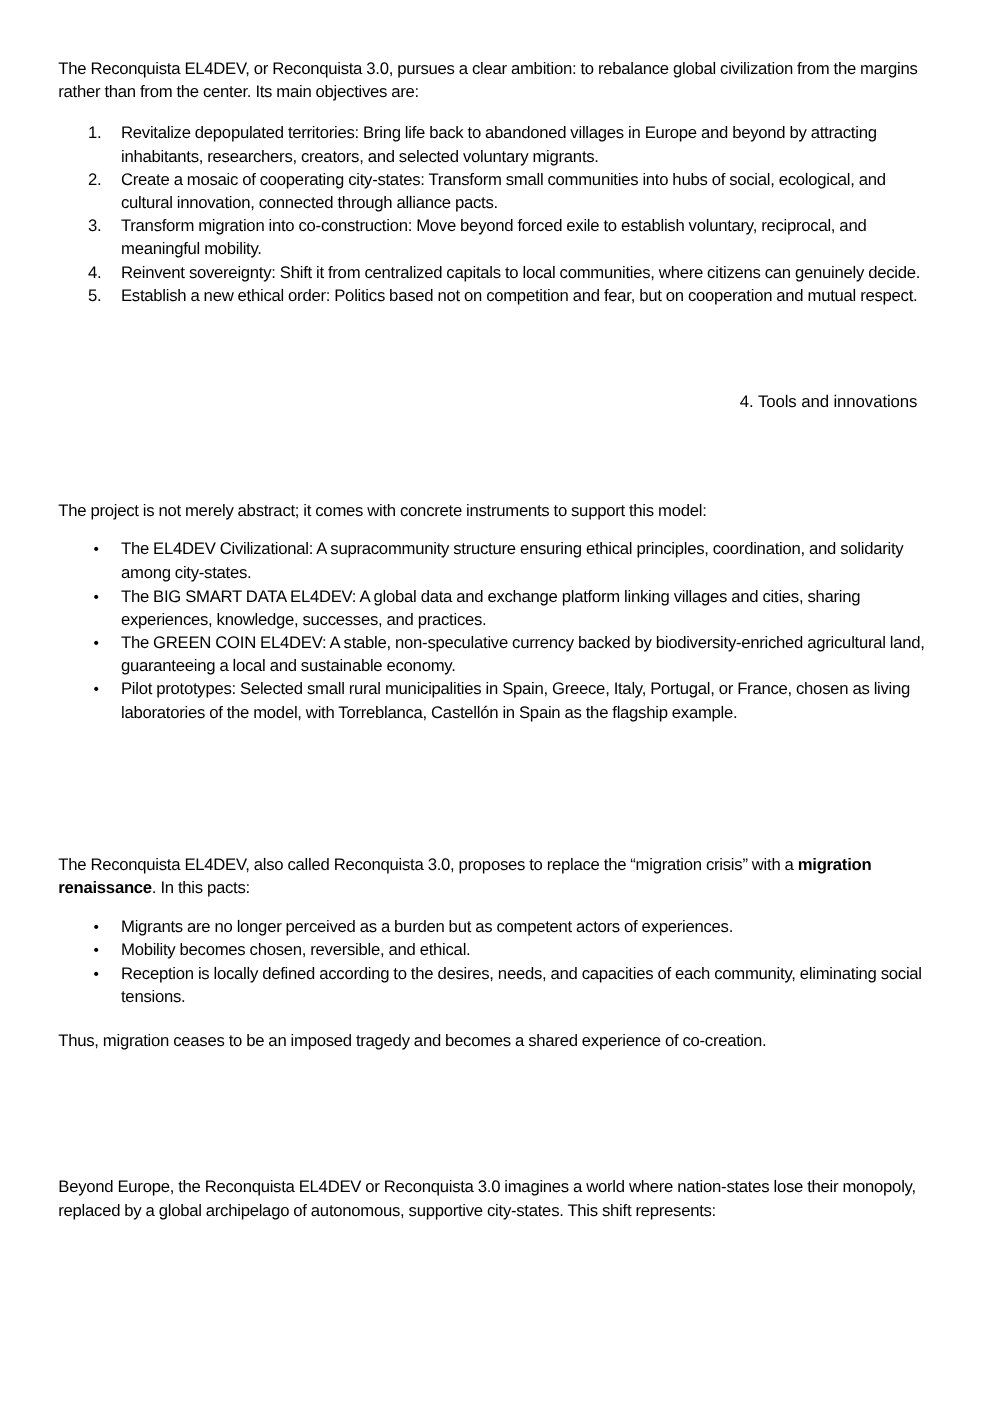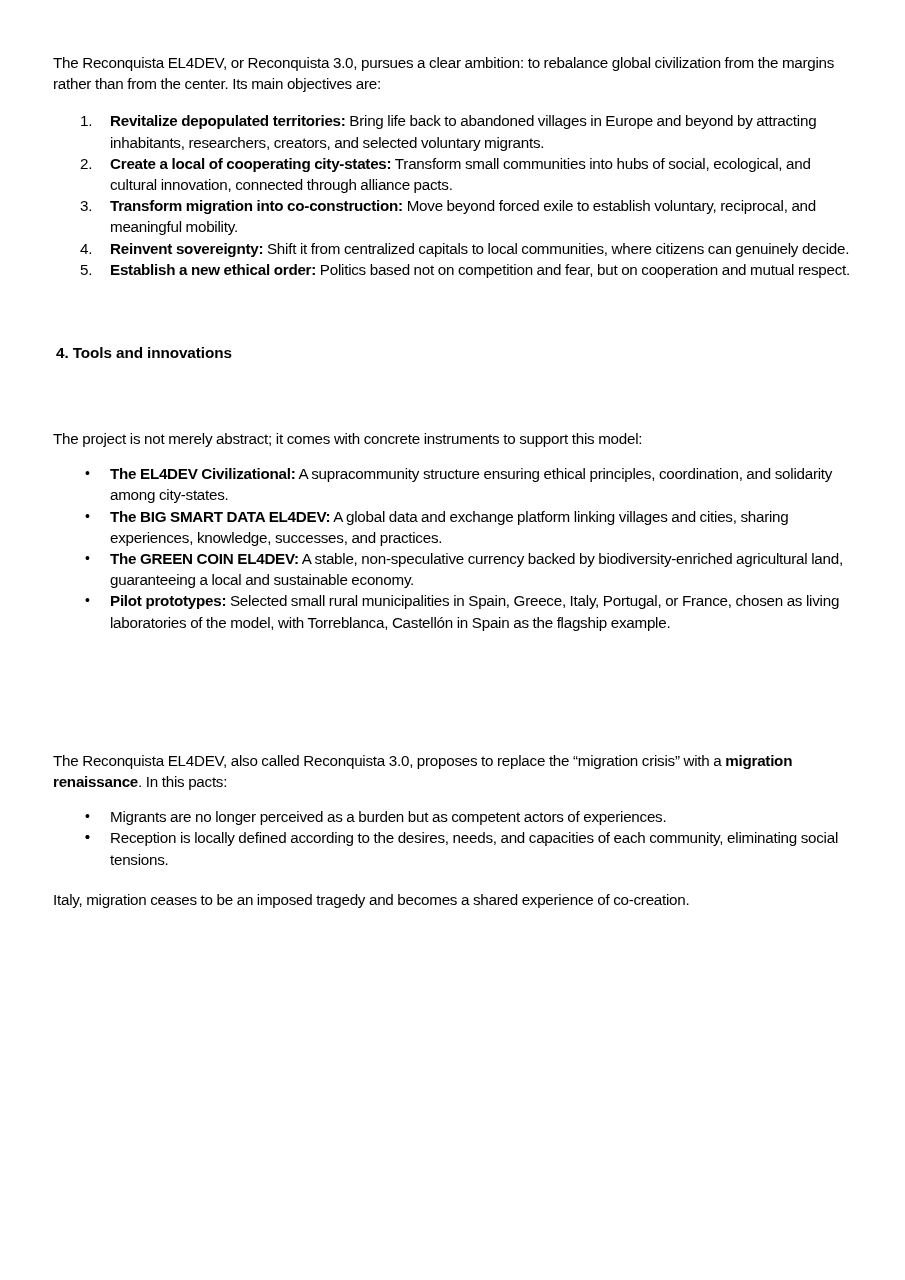--- a/index.html
+++ b/index.html
@@ -32,25 +32,26 @@
   }
   p.body-para {
     margin: 0 0 0 0;
     font-size: 15.2px;
     line-height: 21.2px;
     letter-spacing: -0.25px;
     text-align: left;
     word-spacing: -0.2px;
   }
   h2.section-heading {
-    margin: 3px;
+    margin: 16px;
     font-size: 15.3px;
     line-height: 20px;
-    font-weight: bold;
+    font-weight: normal;
     letter-spacing: -0.1px;
+    text-align: right;
   }
   ol.num-list, ul.bul-list {
     margin: 0;
     padding: 0;
     list-style: none;
   }
   ol.num-list > li, ul.bul-list > li {
     position: relative;
     font-size: 15.2px;
     line-height: 21.2px;
@@ -69,21 +70,21 @@
     line-height: 21.2px;
   }
   ul.bul-list > li > .marker {
     position: absolute;
     left: 32px;
     top: 0;
     font-size: 14px;
     line-height: 21.2px;
   }
   .lead {
-    font-weight: bold;
+    font-weight: normal;
   }
   .inline-bold {
     font-weight: bold;
   }
   
   .gap-intro-list { height: 16px; }
   .gap-list-h4 { height: 60px; }
   .gap-h4-para { height: 62px; }
   .gap-para-bul { height: 14px; }
   .gap-bul-h5 { height: 55px; }
@@ -101,21 +102,21 @@
 
     <p class="body-para">The Reconquista EL4DEV, or Reconquista 3.0, pursues a clear ambition: to rebalance global civilization from the margins rather than from the center. Its main objectives are:</p>
 
     <div class="gap-intro-list"></div>
 
     <ol class="num-list">
       <li>
         <span class="marker">1.</span><span class="lead">Revitalize depopulated territories:</span><span> Bring life back to abandoned villages in Europe and beyond by attracting inhabitants, researchers, creators, and selected voluntary migrants.</span>
       </li>
       <li>
-        <span class="marker">2.</span><span class="lead">Create a local of cooperating city-states:</span><span> Transform small communities into hubs of social, ecological, and cultural innovation, connected through alliance pacts.</span>
+        <span class="marker">2.</span><span class="lead">Create a mosaic of cooperating city-states:</span><span> Transform small communities into hubs of social, ecological, and cultural innovation, connected through alliance pacts.</span>
       </li>
       <li>
         <span class="marker">3.</span><span class="lead">Transform migration into co-construction:</span><span> Move beyond forced exile to establish voluntary, reciprocal, and meaningful mobility.</span>
       </li>
       <li>
         <span class="marker">4.</span><span class="lead">Reinvent sovereignty:</span><span> Shift it from centralized capitals to local communities, where citizens can genuinely decide.</span>
       </li>
       <li>
         <span class="marker">5.</span><span class="lead">Establish a new ethical order:</span><span> Politics based not on competition and fear, but on cooperation and mutual respect.</span>
       </li>
@@ -153,31 +154,32 @@
 
     <p class="body-para"><span>The Reconquista EL4DEV, also called Reconquista 3.0, proposes to replace the “migration crisis” with a </span><span class="inline-bold">migration renaissance</span><span>. In this pacts:</span></p>
 
     <div class="gap-para2-bul2"></div>
 
     <ul class="bul-list">
       <li>
         <span class="marker">•</span><span>Migrants are no longer perceived as a burden but as competent actors of experiences.</span>
       </li>
       <li>
-        <span class="marker">•</span>
+        <span class="marker">•</span><span>Mobility becomes chosen, reversible, and ethical.</span>
       </li>
       <li>
         <span class="marker">•</span><span>Reception is locally defined according to the desires, needs, and capacities of each community, eliminating social tensions.</span>
       </li>
     </ul>
 
     <div class="gap-bul2-thus"></div>
 
-    <p class="body-para">Italy, migration ceases to be an imposed tragedy and becomes a shared experience of co-creation.</p>
+    <p class="body-para">Thus, migration ceases to be an imposed tragedy and becomes a shared experience of co-creation.</p>
 
     <div class="gap-thus-h6"></div>
 
 
     <div class="gap-h6-para"></div>
 
+    <p class="body-para">Beyond Europe, the Reconquista EL4DEV or Reconquista 3.0 imagines a world where nation-states lose their monopoly, replaced by a global archipelago of autonomous, supportive city-states. This shift represents:</p>
 
   </div>
 </div>
 
 </body></html>

